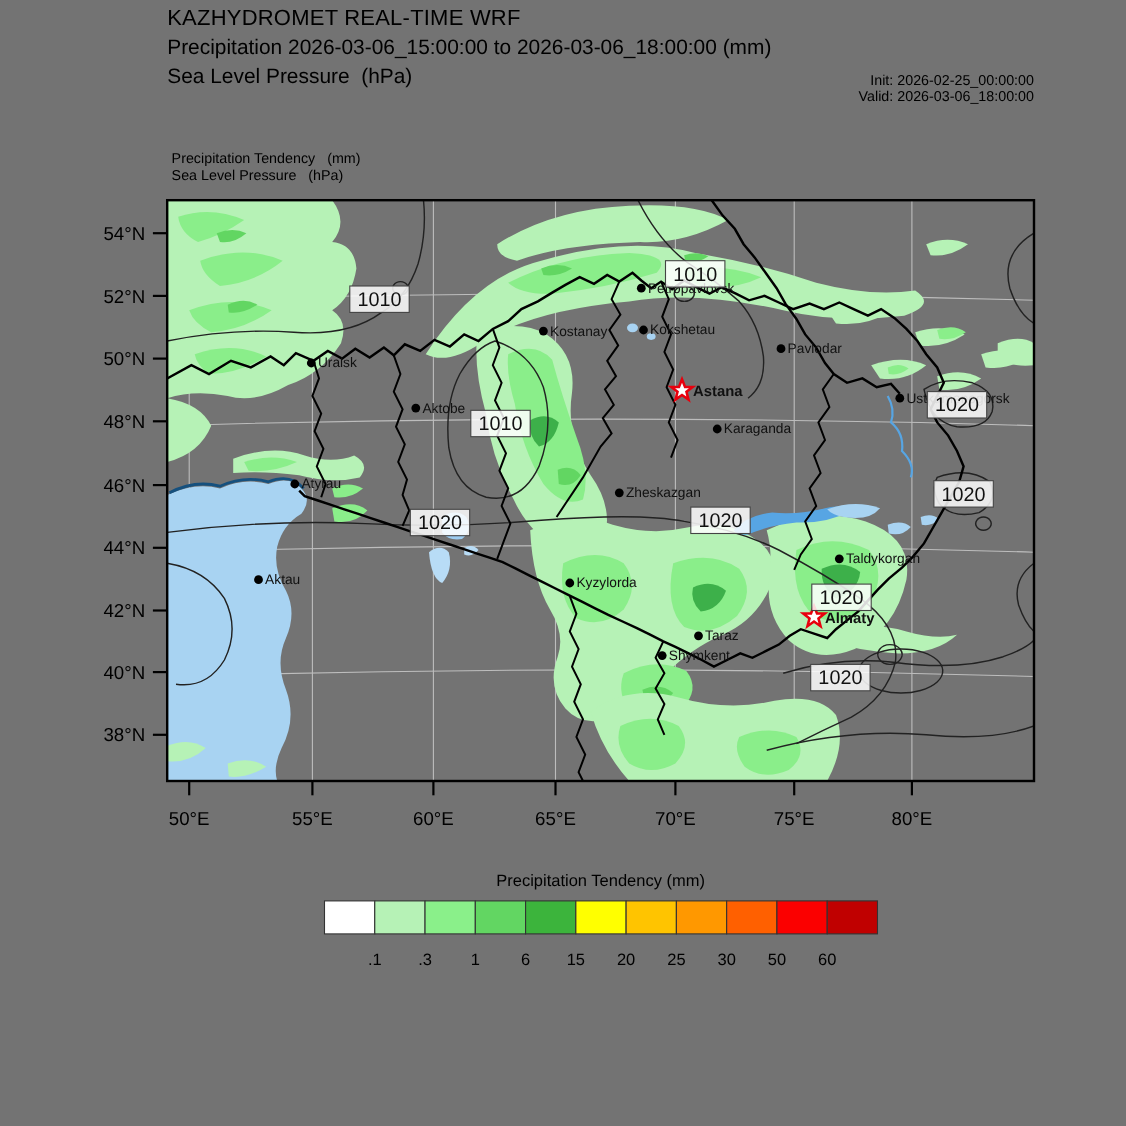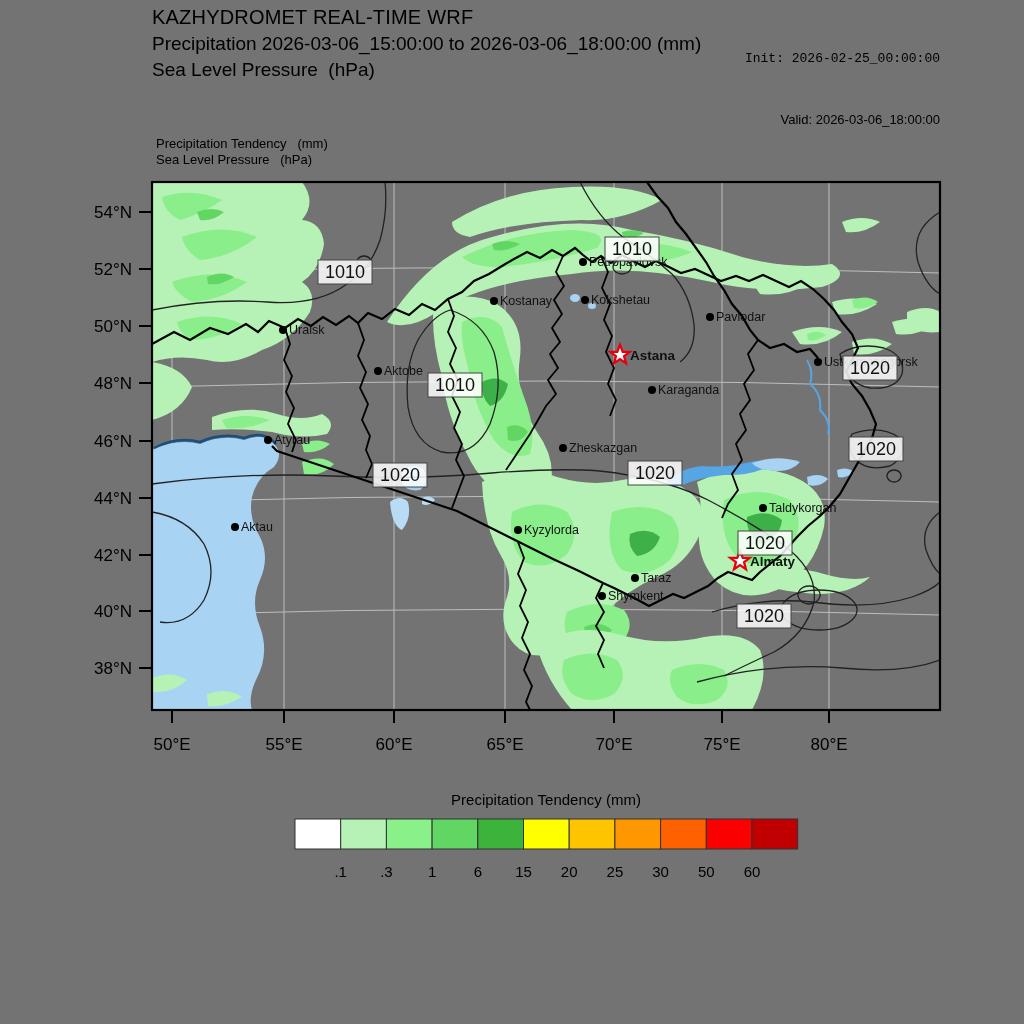--- a/index.html
+++ b/index.html
@@ -3,22 +3,22 @@
 <meta charset="utf-8">
 <style>
   html,body{margin:0;padding:0;background:#fff;}
   .canvas{position:relative;width:1024px;height:1024px;background:#737373;overflow:hidden;
           font-family:"Liberation Sans",sans-serif;color:#000;}
   .hdr{position:absolute;left:152px;white-space:pre;}
   .hdr.t1{top:6px;font-size:20px;letter-spacing:0.2px;}
   .hdr.t2{top:33px;font-size:19px;}
   .hdr.t3{top:59px;font-size:19px;}
   .hdr-r{position:absolute;right:84px;font-size:13px;text-align:right;white-space:pre;}
-  .hdr-r.i1{top:51px;font-family:Liberation Mono, monospace;}
-  .hdr-r.i2{top:80px;margin-top:32px;}
+  .hdr-r.i1{top:65px;}
+  .hdr-r.i2{top:80px;}
   .lg{position:absolute;left:156px;font-size:13px;white-space:pre;}
   .lg.l1{top:136px;}
   .lg.l2{top:152px;}
   svg{position:absolute;left:0;top:0;}
   svg text{font-family:"Liberation Sans",sans-serif;}
   .axis-lab{font-size:17px;fill:#000;}
   .city-lab{font-size:12.5px;fill:#111;}
   .city-lab.cap{font-weight:bold;font-size:13.5px;}
   .plab{font-size:18px;fill:#111;}
   .cb-lab{font-size:15px;fill:#000;}

